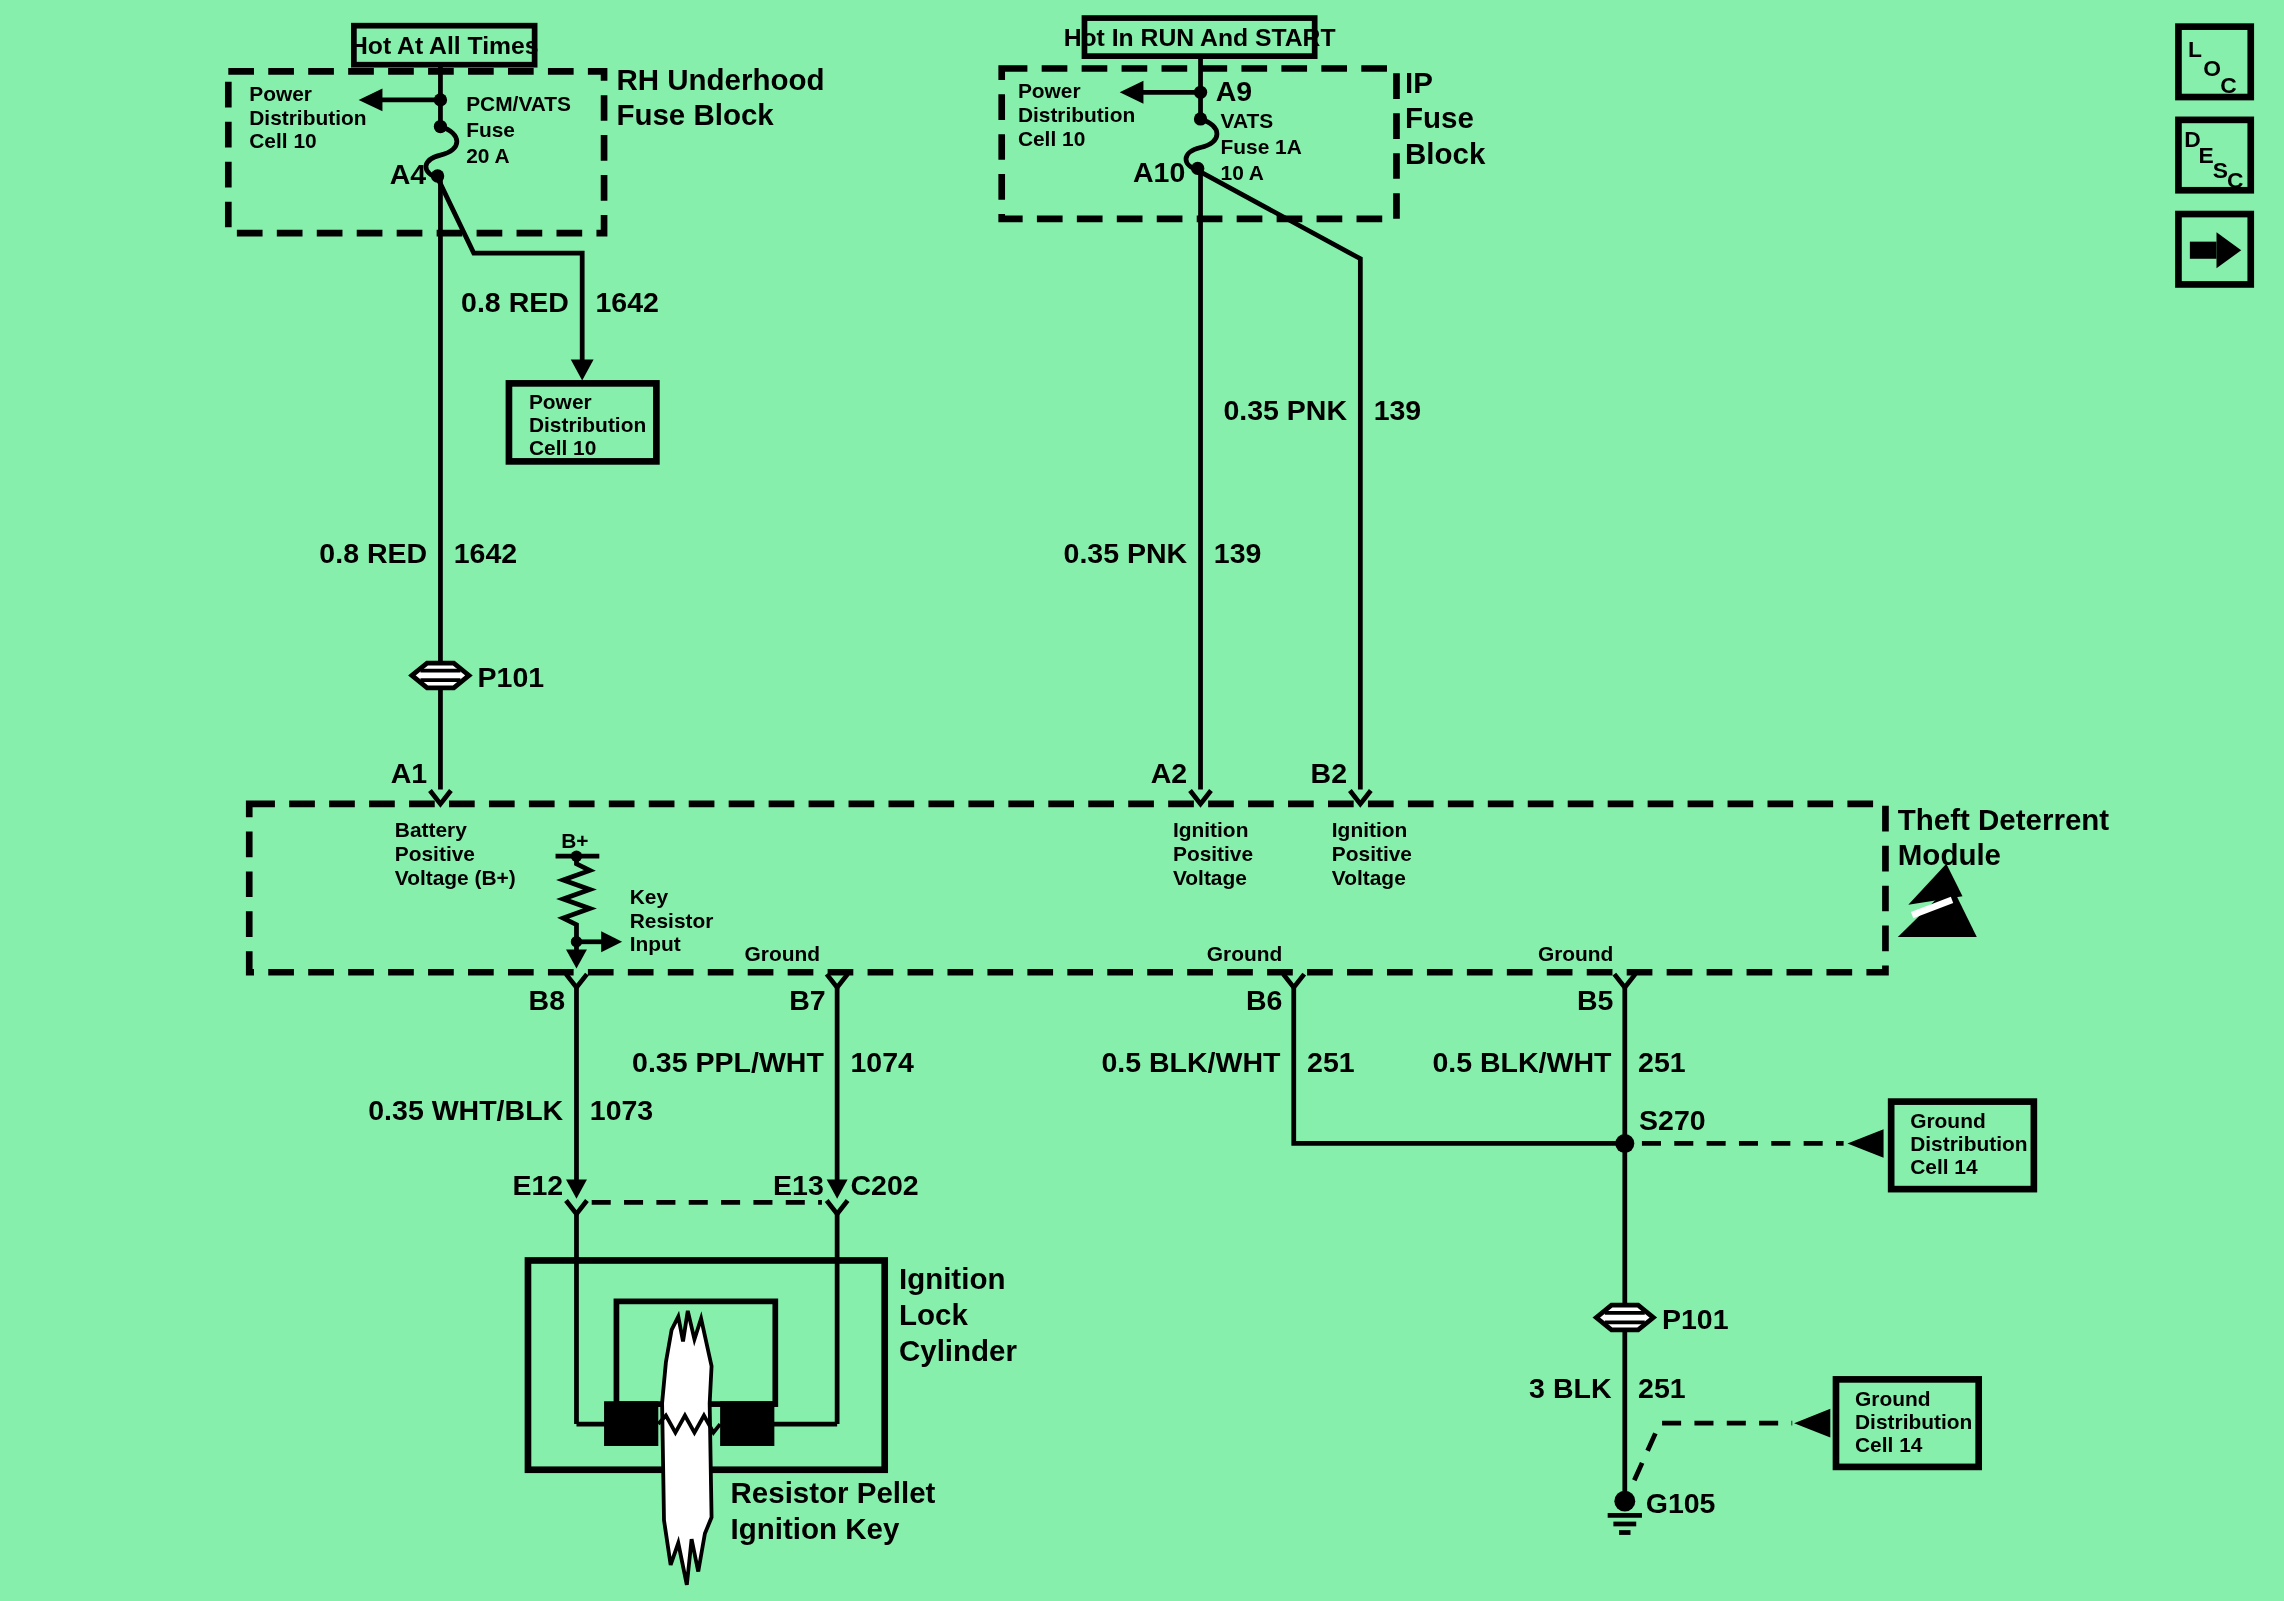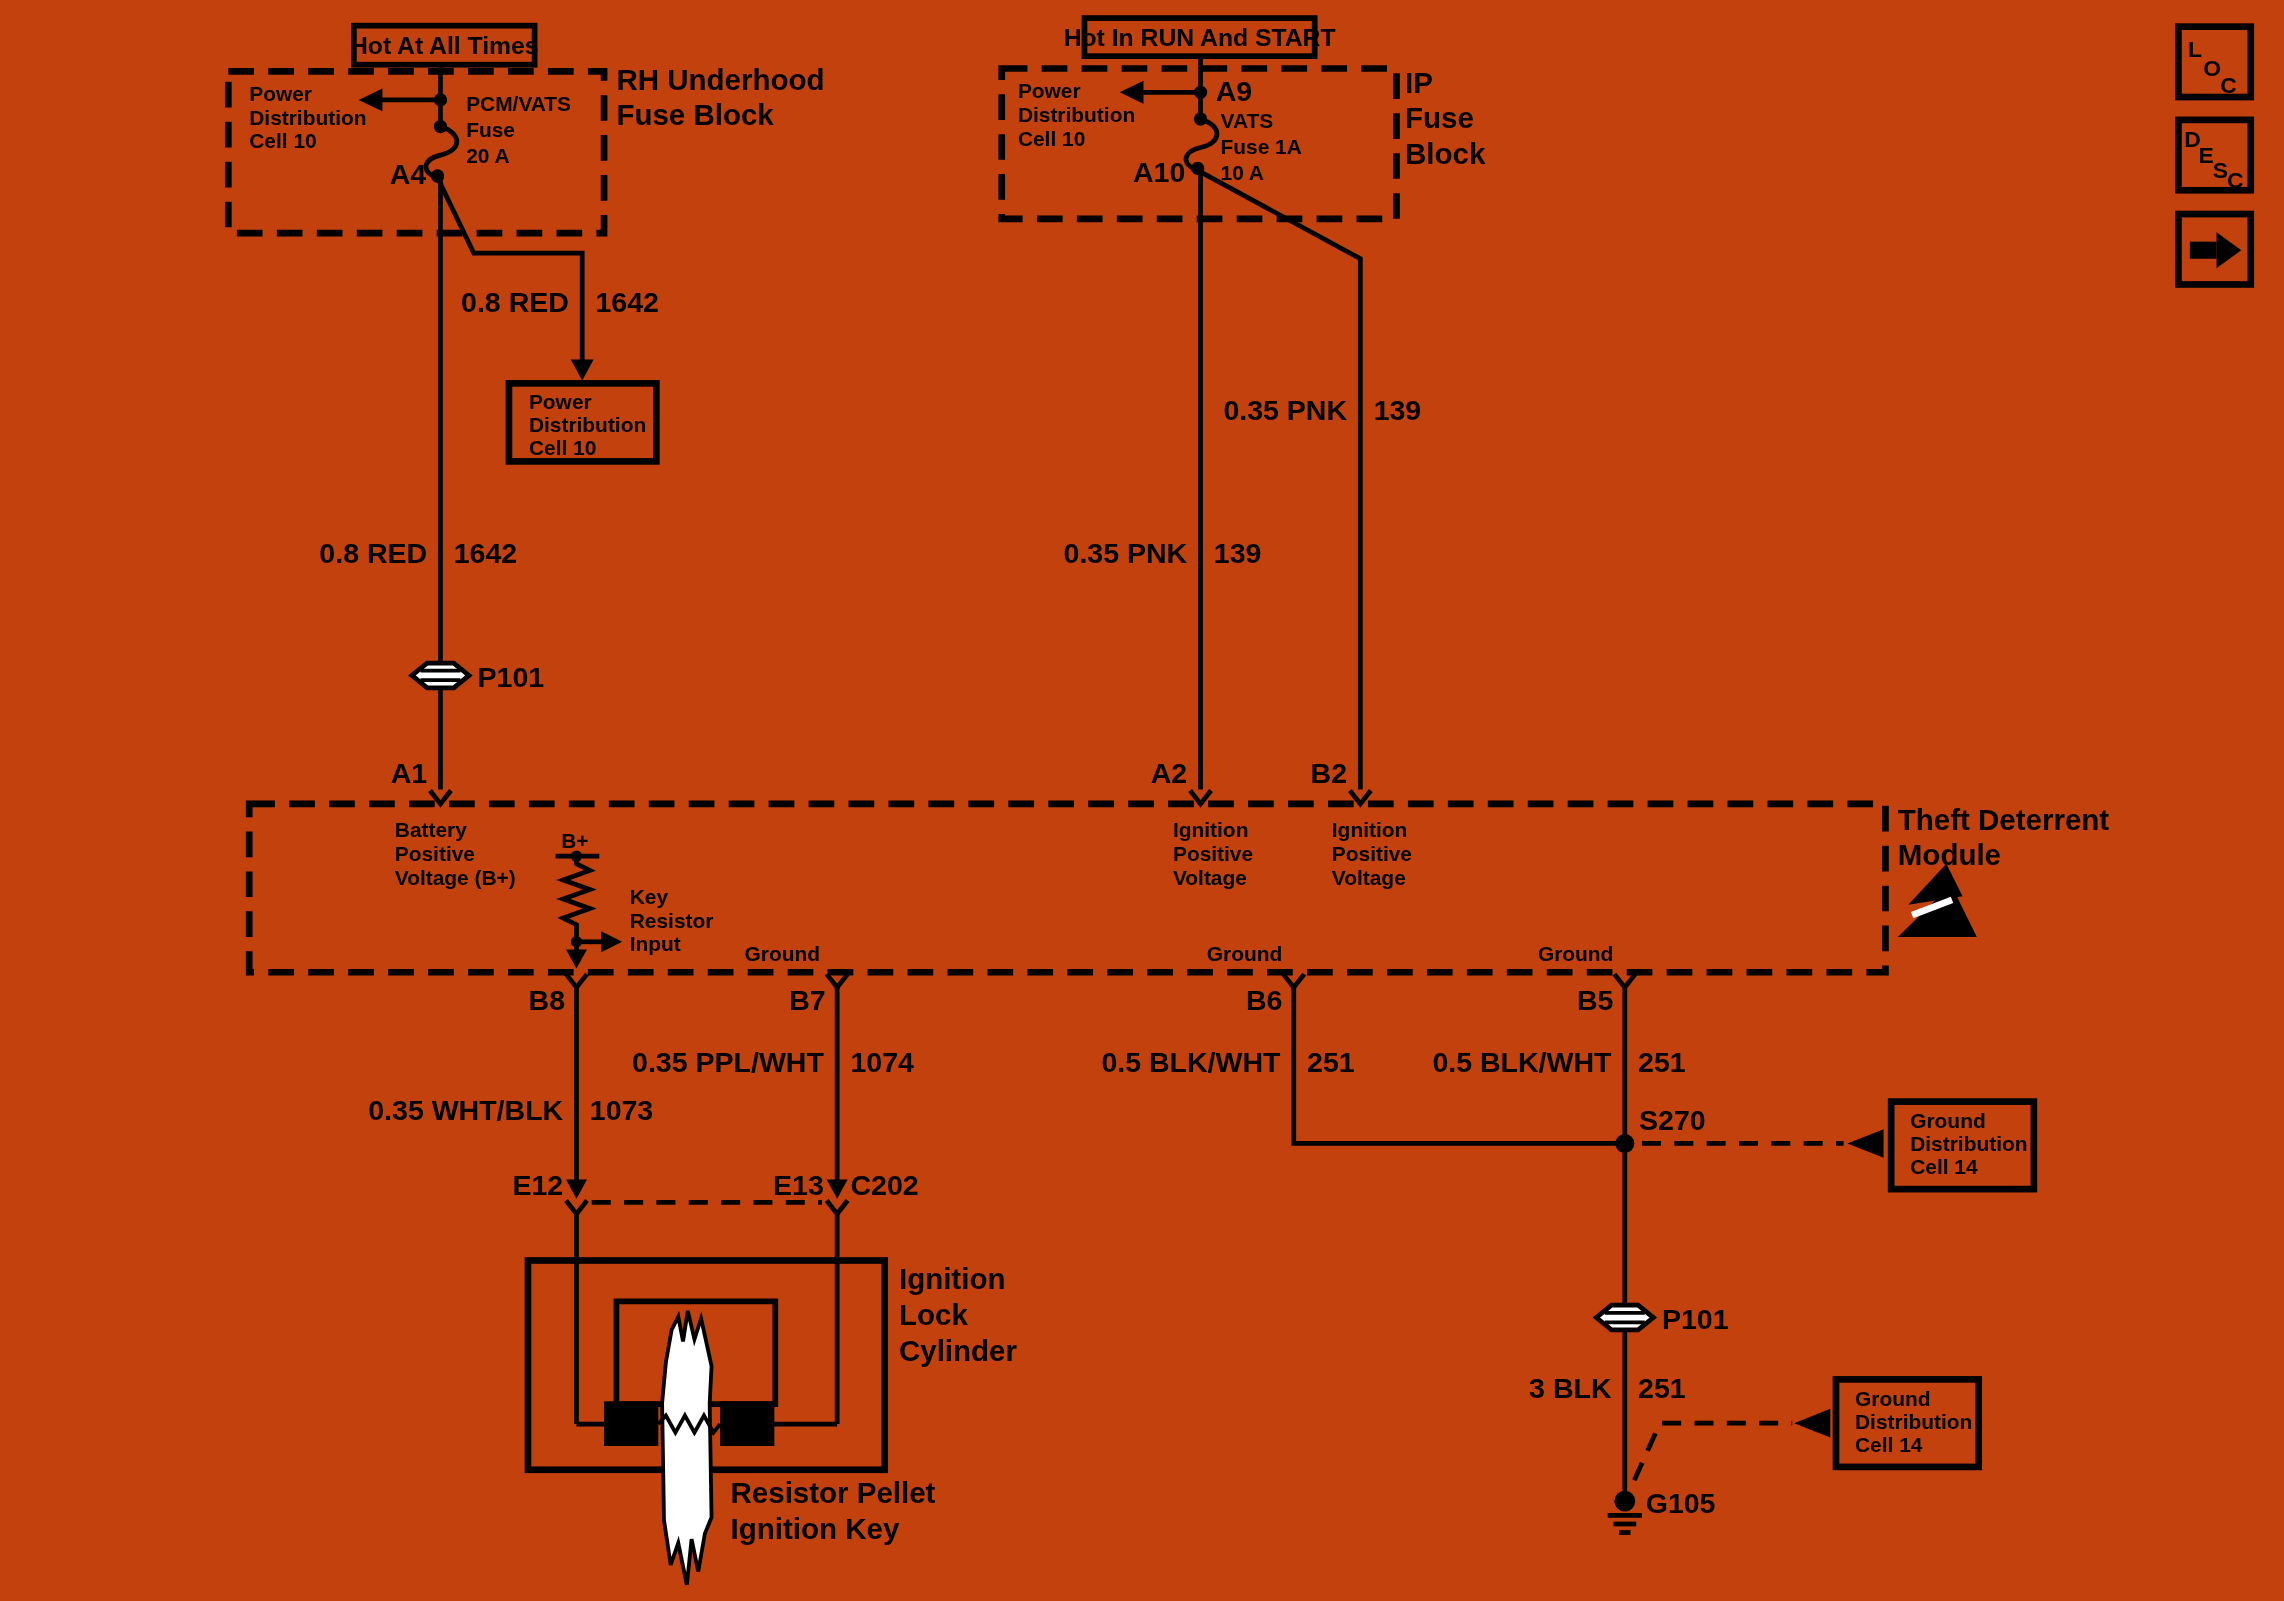--- a/index.html
+++ b/index.html
@@ -1,16 +1,16 @@
 <!DOCTYPE html>
 <html style="font-size:15px"><head>
 <meta charset="utf-8">
 <style>
   html,body{margin:0;padding:0;background:#ffffff;}
-  .canvas{width:2285px;height:1602px;background:#c2410c;position:relative;overflow:hidden;}
+  .canvas{width:2285px;height:1602px;background:#86efac;position:relative;overflow:hidden;}
   svg{display:block;}
   text{font-family:"Liberation Sans", sans-serif;font-weight:bold;fill:#000;}
   .t30{font-size:30px;}
   .t31{font-size:31px;}
   .t26{font-size:26px;}
   .t22{font-size:22px;}
   .t24{font-size:24px;}
   .wire{stroke:#000;stroke-width:5;fill:none;}
   .dashbox{stroke:#000;stroke-width:7;fill:none;stroke-dasharray:27 15;}
   .solidbox{stroke:#000;stroke-width:7;fill:none;}

